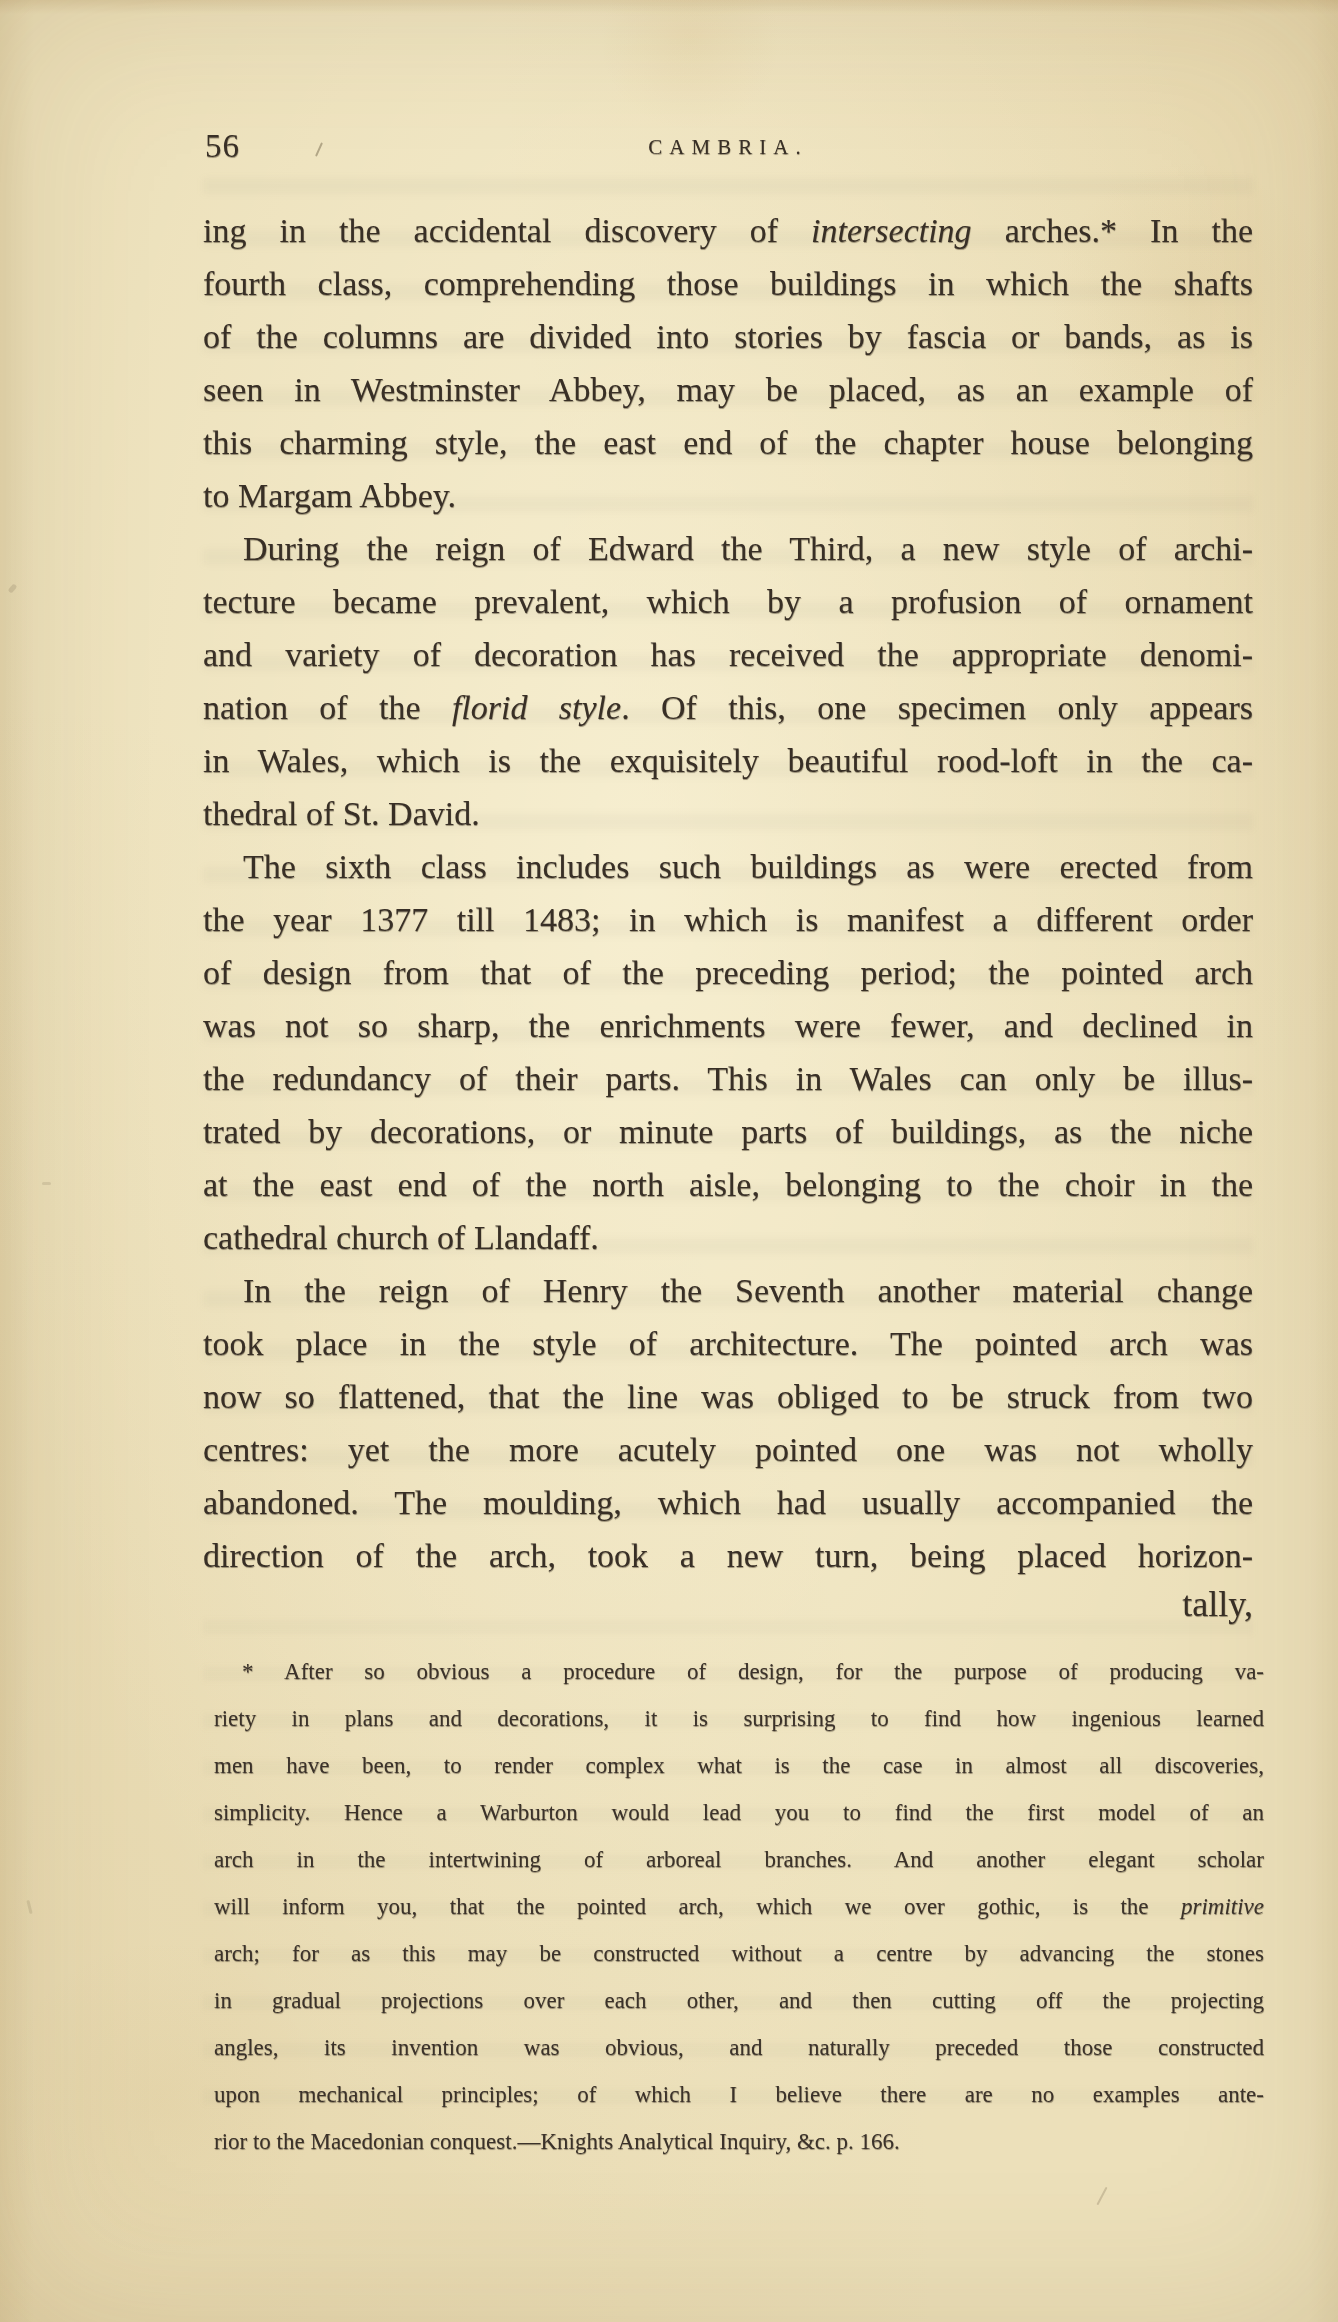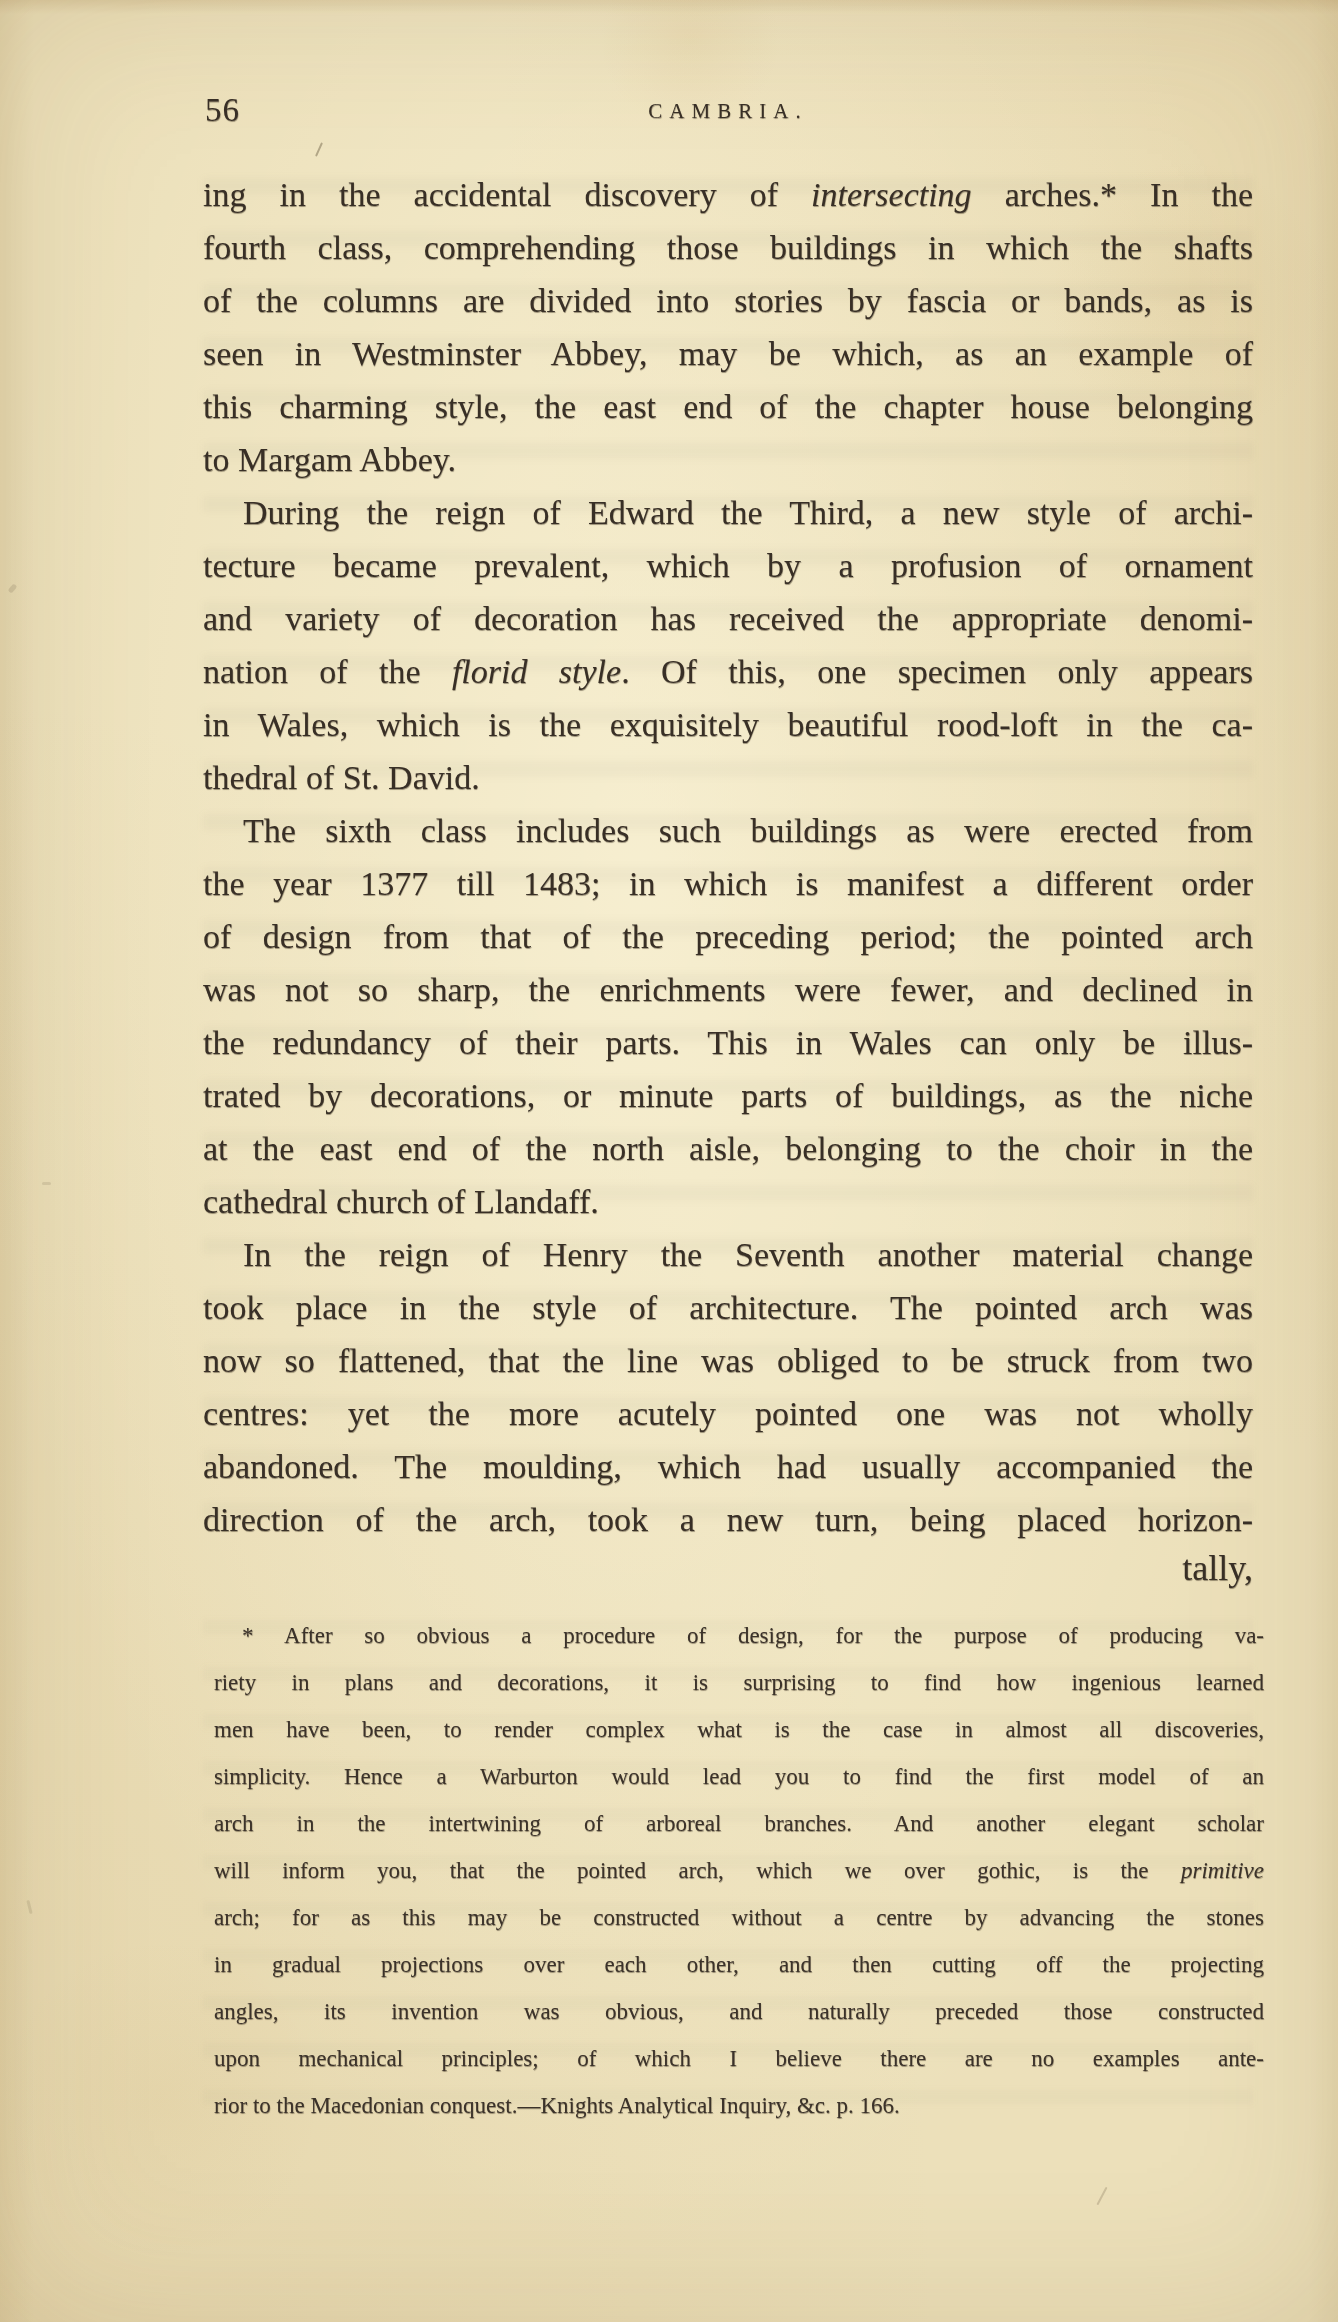--- a/index.html
+++ b/index.html
@@ -30,21 +30,21 @@
   .body-text{position:absolute;left:203px;top:168px;width:1050px;
     font-size:34px;line-height:53px;}
   .footnote{position:absolute;left:214px;top:1612px;width:1050px;
     font-size:23px;line-height:47px;color:#3b322a;}
   .line{min-height:1em;}
   .line.j{text-align:justify;text-align-last:justify;}
   .line.l{text-align:left;text-align-last:left;}
   .catchword-line{position:absolute;left:203px;top:1540px;width:1050px;
     font-size:36px;line-height:56px;text-align:right;}
   .it{font-style:italic;}
-  .ink{text-shadow:0.4px 0.5px 0.7px rgba(52,40,24,0.45);}
+  .ink{text-shadow:0.4px 0.5px 0.7px rgba(52,40,24,0.45);margin-top:36px;}
   .ghost{position:absolute;left:203px;top:178px;width:1050px;height:1360px;
     background:repeating-linear-gradient(180deg, rgba(128,128,100,0.05) 0 16px, rgba(128,128,100,0) 16px 53px);
     filter:blur(3px);pointer-events:none;}
   .ghost2{position:absolute;left:203px;top:1620px;width:1050px;height:500px;
     background:repeating-linear-gradient(180deg, rgba(128,128,100,0.04) 0 14px, rgba(128,128,100,0) 14px 47px);
     filter:blur(3px);pointer-events:none;}
   .mark{position:absolute;background:rgba(104,90,64,0.45);border-radius:2px;}
   .mark.slash1{left:318px;top:142px;width:2px;height:15px;transform:rotate(24deg);}
   .mark.slash2{left:1101px;top:2186px;width:2px;height:20px;transform:rotate(28deg);opacity:.55;}
   .mark.speck1{left:10px;top:584px;width:5px;height:9px;transform:rotate(40deg);opacity:.4;}
@@ -61,21 +61,21 @@
   <div class="header">
     <span class="pagenum ink">56</span>
     <span class="running-title ink">CAMBRIA.</span>
   </div>
 
   <div class="body-text ink">
       <div>
         <div class="line j"><span>ing in the accidental discovery of </span><span class="it">intersecting</span><span> arches.* In the</span></div>
         <div class="line j"><span>fourth class, comprehending those buildings in which the shafts</span></div>
         <div class="line j"><span>of the columns are divided into stories by fascia or bands, as is</span></div>
-        <div class="line j"><span>seen in Westminster Abbey, may be which, as an example of</span></div>
+        <div class="line j"><span>seen in Westminster Abbey, may be placed, as an example of</span></div>
         <div class="line j"><span>this charming style, the east end of the chapter house belonging</span></div>
         <div class="line l"><span>to Margam Abbey.</span></div>
       </div>
       <div>
         <div class="line j" style="text-indent: 40px;"><span>During the reign of Edward the Third, a new style of archi-</span></div>
         <div class="line j"><span>tecture became prevalent, which by a profusion of ornament</span></div>
         <div class="line j"><span>and variety of decoration has received the appropriate denomi-</span></div>
         <div class="line j"><span>nation of the </span><span class="it">florid style</span><span>. Of this, one specimen only appears</span></div>
         <div class="line j"><span>in Wales, which is the exquisitely beautiful rood-loft in the ca-</span></div>
         <div class="line l"><span>thedral of St. David.</span></div>

